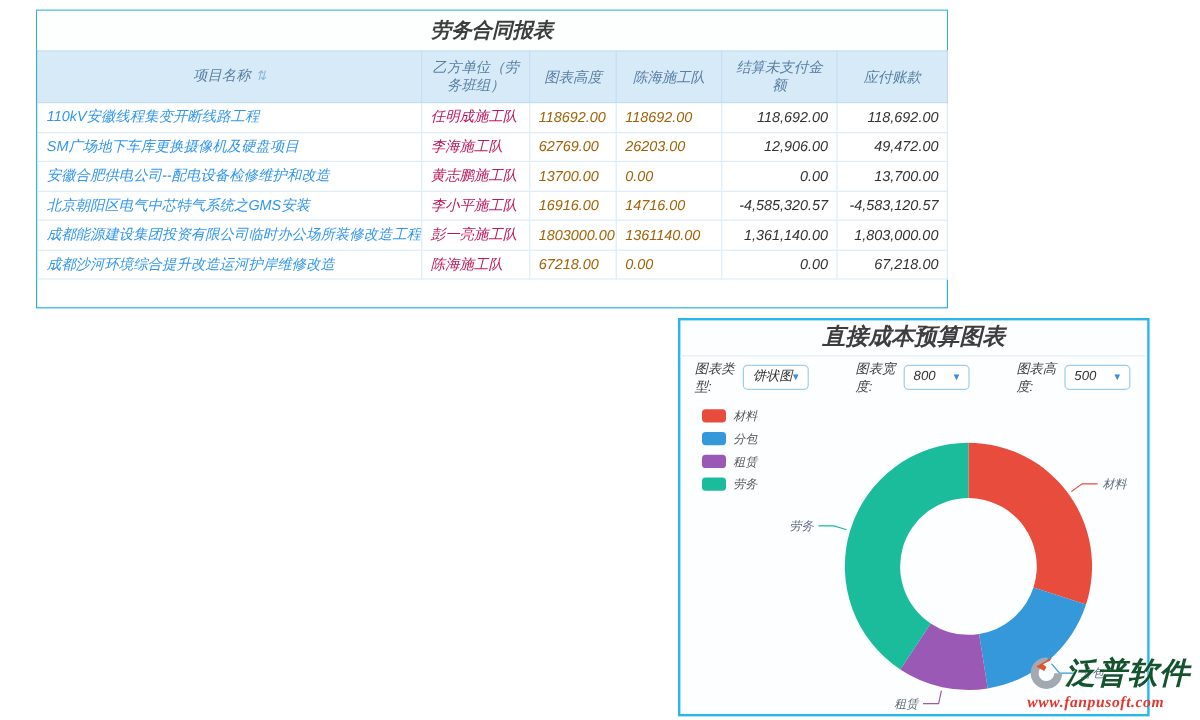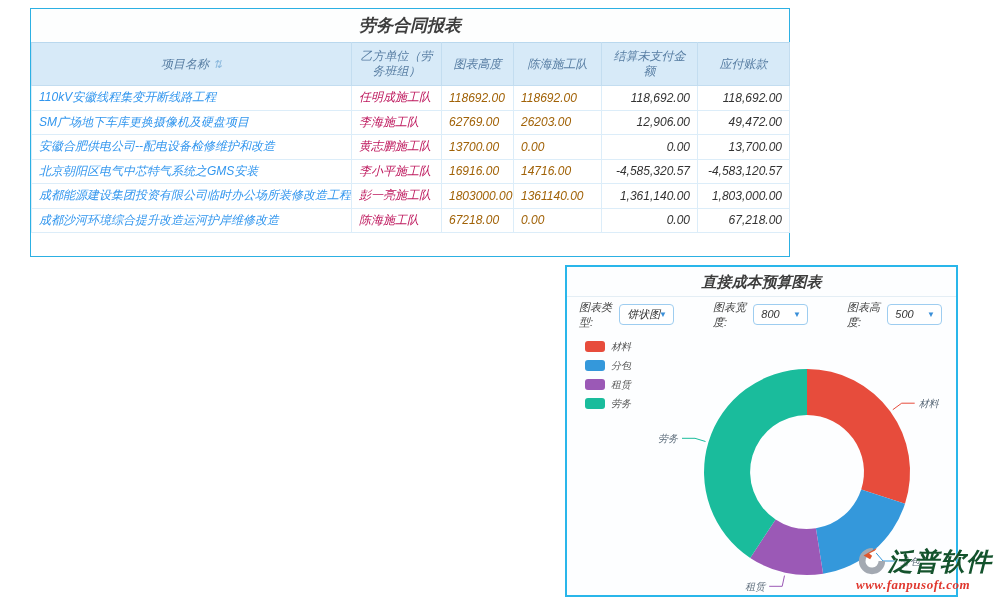--- a/index.html
+++ b/index.html
@@ -19,21 +19,21 @@
                     white-space:nowrap; overflow:hidden; background:#fff; }
   td.c-link  { color:#3296ee; text-align:left; cursor:pointer; }
   td.c-unit  { color:#be185d; text-align:left; cursor:pointer; }
   td.c-numb  { color:#a16207; text-align:left; }
   td.c-numd  { color:#333;    text-align:right; }
   .sort-ic { display:inline-block; margin-left:4px; color:#8ab8dd; font-size:11px; cursor:pointer; }
 
   
   .chart-panel { position:absolute; left:565px; top:265px; width:393px; height:332px;
                  border:2px solid #29b6ea; background:#fdfeff; }
-  .chart-title { height:30px; line-height:30px; text-align:center; font-size:15px;
+  .chart-title { height:30px; line-height:30px; text-align:center; font-size:19px;
                  font-weight:bold; color:#3d3d3d; border-bottom:1px solid #e4eef5; }
   .controls { position:absolute; left:0; top:31px; width:100%; height:33px; display:flex;
               align-items:center; padding-left:12px;gap:25px; }
   .ctrl-group { display:flex; align-items:center; margin-right:14px; }
   .ctrl-label { font-size:11px; color:#3c3c3c; margin-right:5px; }
   .select-box { position:relative; width:70px; height:21px; border:1px solid #9ecdf0; border-radius:4px;
                 background:#fff; font-size:11px; color:#333; line-height:19px; padding-left:7px; cursor:pointer; }
   .select-box .arrow { position:absolute; right:6px; top:0; line-height:19px; color:#3a8fd8; font-size:8px; }
 
   .legend { position:absolute; left:18px; top:70px; }

